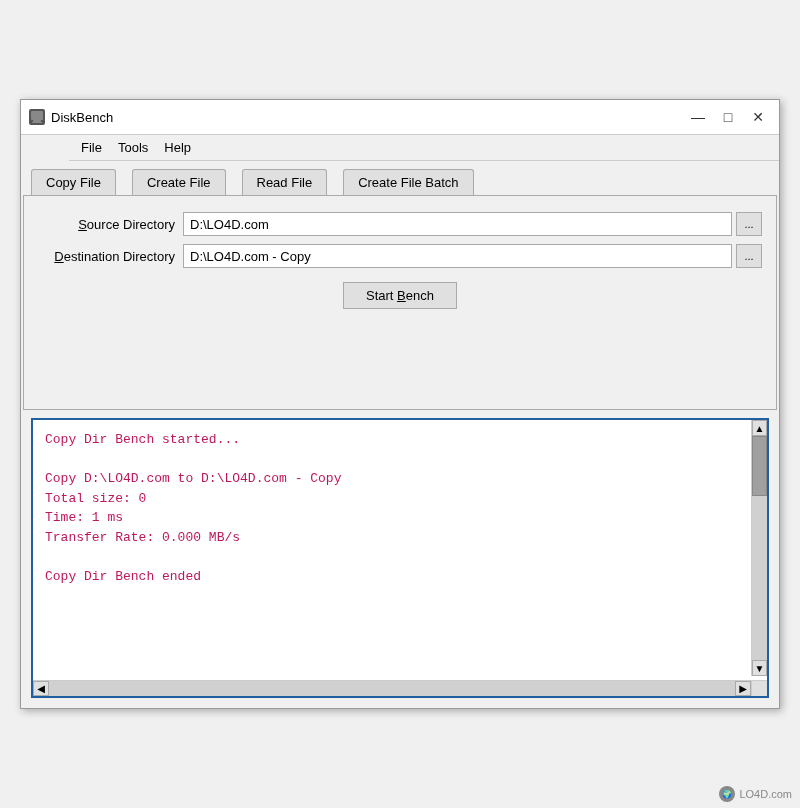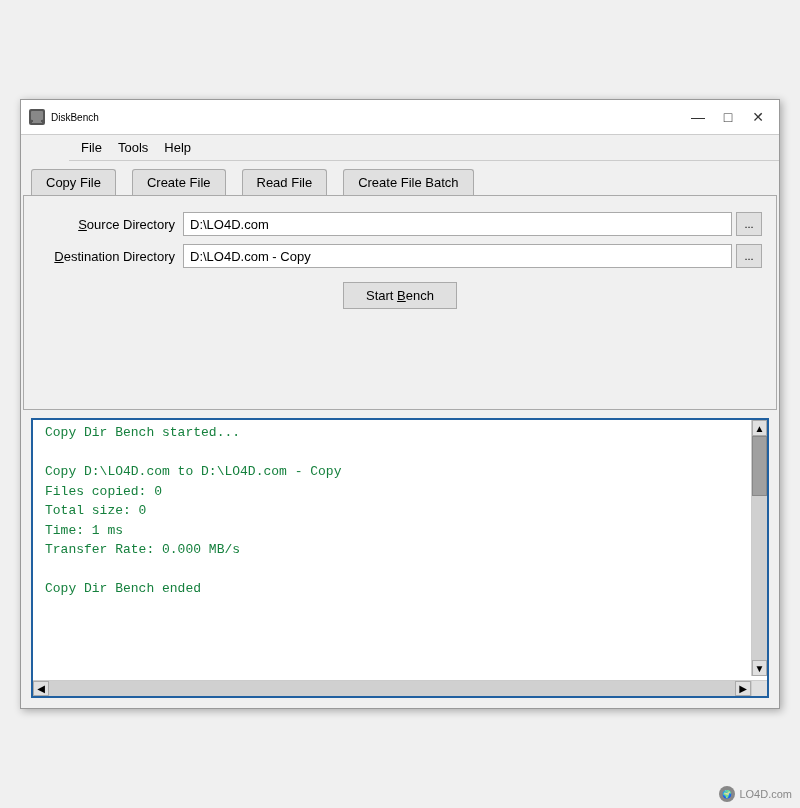--- a/index.html
+++ b/index.html
@@ -45,21 +45,21 @@
       display: flex;
       align-items: center;
       justify-content: center;
       color: #fff;
       font-size: 9px;
       font-weight: bold;
     }
 
     .title-bar-text {
       flex: 1;
-      font-size: 10px;
+      font-size: 13px;
       font-weight: 400;
     }
 
     .title-bar-controls {
       display: flex;
       gap: 4px;
     }
 
     .title-bar-btn {
       width: 26px;
@@ -186,24 +186,24 @@
       background: #fff;
       position: relative;
       height: 280px;
       display: flex;
       flex-direction: column;
     }
 
     .output-area {
       flex: 1;
       overflow: hidden;
-      padding: 3px 12px;
+      padding: 10px 12px;
       font-size: 13px;
       line-height: 1.6;
-      color: #15803d;
+      color: #be185d;
     }
 
     .scrollbar-v {
       position: absolute;
       right: 0;
       top: 0;
       bottom: 20px;
       width: 16px;
       background: #f0f0f0;
       border-left: 1px solid #ccc;
@@ -378,21 +378,20 @@
     </div>
 
     <div class="spacer"></div>
   </div>
 
   <div class="output-area-wrapper">
     <div class="output-area" id="output-container">
     <div style="font-family: Consolas, &quot;Courier New&quot;, monospace; font-size: 13px; line-height: 1.5;">Copy Dir Bench started...</div>
         <div style="font-family: Consolas, &quot;Courier New&quot;, monospace; font-size: 13px; line-height: 1.5;">&nbsp;</div>
         <div style="font-family: Consolas, &quot;Courier New&quot;, monospace; font-size: 13px; line-height: 1.5;">Copy D:\LO4D.com to D:\LO4D.com - Copy</div>
-        <div style="font-family: Consolas, &quot;Courier New&quot;, monospace; font-size: 13px; line-height: 1.5;">  Files copied: 0</div>
         <div style="font-family: Consolas, &quot;Courier New&quot;, monospace; font-size: 13px; line-height: 1.5;">  Total size: 0</div>
         <div style="font-family: Consolas, &quot;Courier New&quot;, monospace; font-size: 13px; line-height: 1.5;">  Time: 1 ms</div>
         <div style="font-family: Consolas, &quot;Courier New&quot;, monospace; font-size: 13px; line-height: 1.5;">  Transfer Rate: 0.000 MB/s</div>
         <div style="font-family: Consolas, &quot;Courier New&quot;, monospace; font-size: 13px; line-height: 1.5;">&nbsp;</div>
         <div style="font-family: Consolas, &quot;Courier New&quot;, monospace; font-size: 13px; line-height: 1.5;">Copy Dir Bench ended</div>
       </div>
 
     <div class="scrollbar-v">
       <div class="scroll-btn">▲</div>
       <div class="scroll-track">

